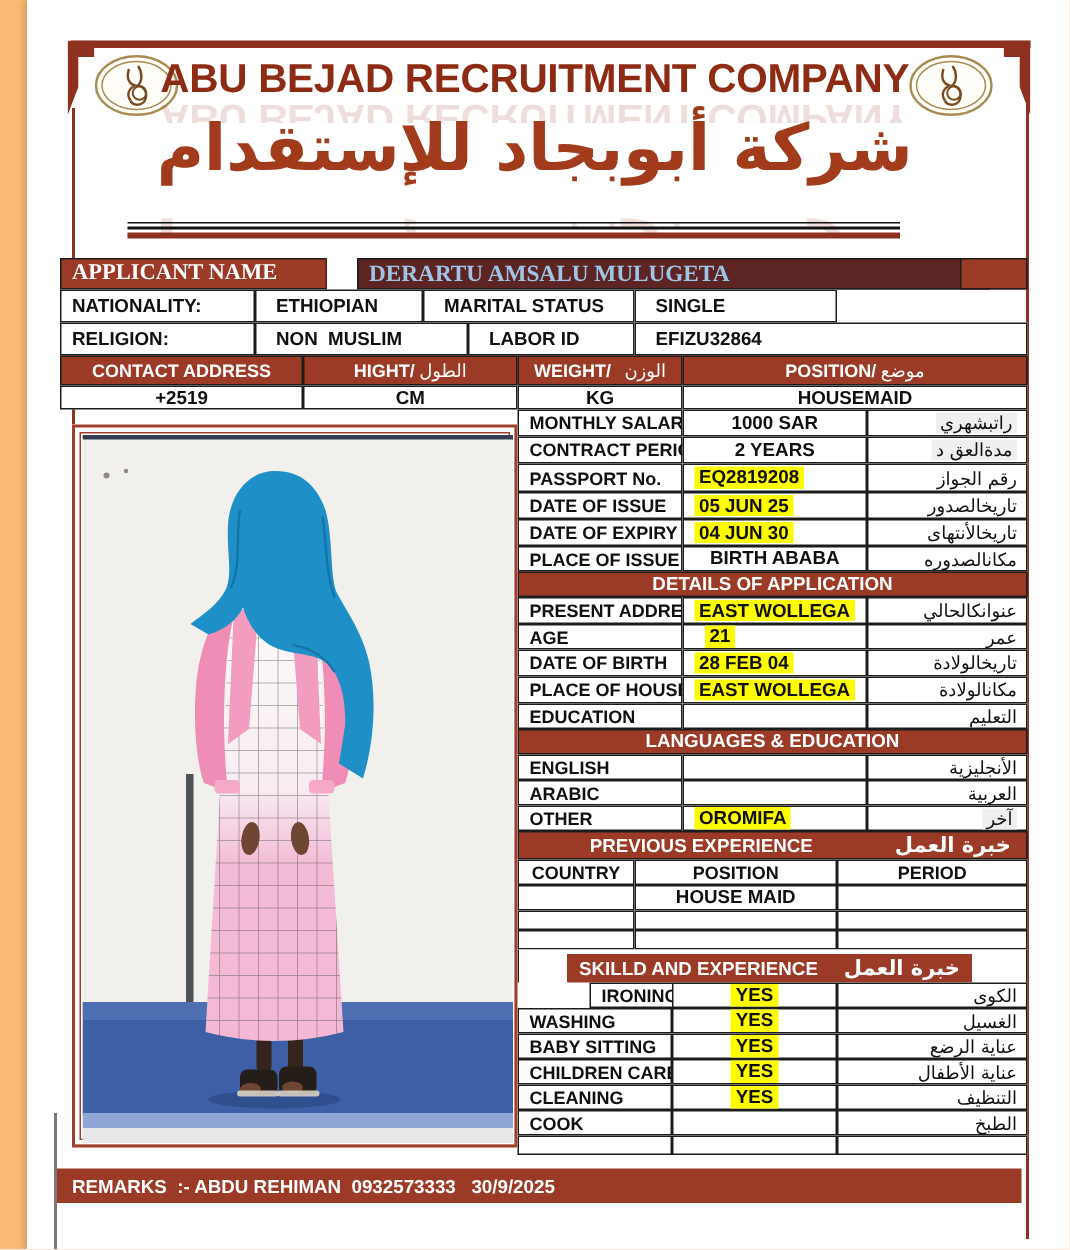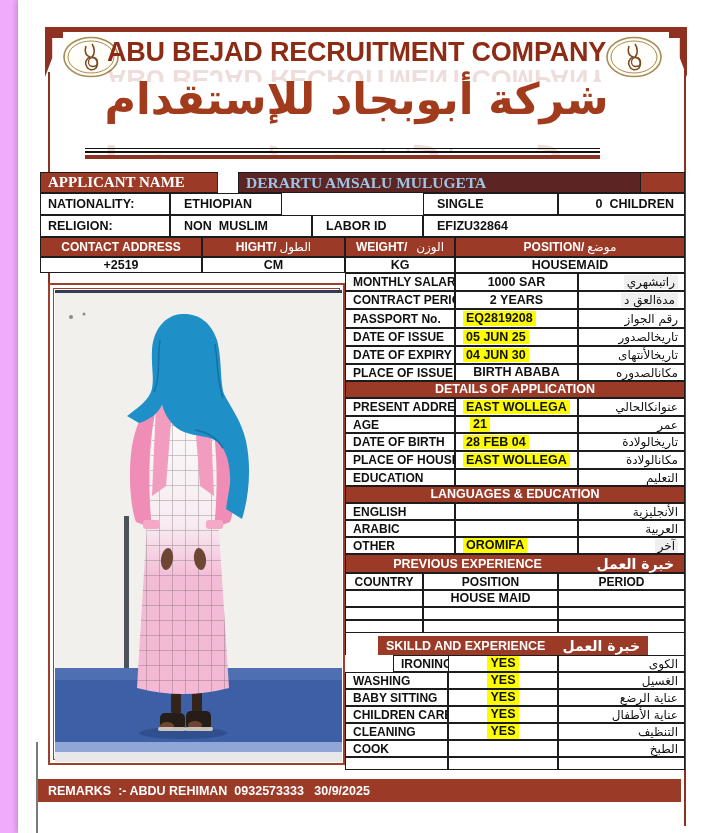--- a/index.html
+++ b/index.html
@@ -1,16 +1,16 @@
 <!DOCTYPE html>
 <html><head>
 <meta charset="utf-8">
 <style>
   html,body{margin:0;padding:0;}
-  .stage{position:relative;width:713px;height:833px;background:#f0abfc;overflow:hidden;
+  .stage{position:relative;width:713px;height:833px;background:#fdba74;overflow:hidden;
          font-family:"Liberation Sans",sans-serif;}
   .paper{position:absolute;left:18px;top:0;width:695px;height:833px;background:#ffffff;
          box-shadow:-2px 0 5px rgba(0,0,0,.18);}
   
   .topbar{position:absolute;left:47px;top:27px;width:640px;height:5px;background:#8e3120;}
   .bracket{position:absolute;top:27px;width:18px;height:50px;background:#8e3120;}
   .bracket.lft{left:45px;clip-path:polygon(0 0,100% 0,100% 22%,40% 22%,40% 62%,0 100%);}
   .bracket.rgt{left:669px;clip-path:polygon(0 0,100% 0,100% 100%,60% 62%,60% 22%,0 22%);}
   .vline{position:absolute;width:2px;background:#8e3120;}
   
@@ -100,22 +100,22 @@
   <div class="dl" style="top:148px;height:1px;background:#111;"></div>
   <div class="dl" style="top:151px;height:2px;background:#111;"></div>
   <div class="dl" style="top:155px;height:4px;background:#8e3120;"></div>
 
   <div class="cell l red serif" style="left:40px;top:172px;width:178px;height:21px;border-right-color:#5a1a10;">APPLICANT NAME</div>
   <div class="cell l serif namecell" style="left:218px;top:172px;width:422px;height:21px;font-size:15.5px;">DERARTU AMSALU MULUGETA</div>
   <div class="cell red" style="left:640px;top:172px;width:45px;height:21px;"></div>
 
   <div class="cell l" style="left:40px;top:193px;width:130px;height:22px;">NATIONALITY:</div>
   <div class="cell l2" style="left:170px;top:193px;width:112px;height:22px;">ETHIOPIAN</div>
+  <div class="cell l2" style="left:282px;top:193px;width:141px;height:22px;">MARITAL STATUS</div>
   <div class="cell l2" style="left:423px;top:193px;width:135px;height:22px;">SINGLE</div>
-  <div class="cell ra" style="left:558px;top:193px;width:127px;height:22px;padding-right:10px;">0  CHILDREN</div>
 
   <div class="cell l" style="left:40px;top:215px;width:130px;height:22px;">RELIGION:</div>
   <div class="cell l2" style="left:170px;top:215px;width:142px;height:22px;">NON  MUSLIM</div>
   <div class="cell l2" style="left:312px;top:215px;width:111px;height:22px;">LABOR ID</div>
   <div class="cell l2" style="left:423px;top:215px;width:262px;height:22px;">EFIZU32864</div>
 
   <div class="cell c red" style="left:40px;top:237px;width:162px;height:20px;font-size:12px;">CONTACT ADDRESS</div>
   <div class="cell c red" style="left:202px;top:237px;width:143px;height:20px;font-size:12px;"><span>HIGHT/</span><span class="ar" dir="rtl" style="color:#fff;margin-left:3px;">الطول</span></div>
   <div class="cell c red" style="left:345px;top:237px;width:110px;height:20px;font-size:12px;"><span>WEIGHT/</span><span class="ar" dir="rtl" style="color:#fff;margin-left:9px;">الوزن</span></div>
   <div class="cell c red" style="left:455px;top:237px;width:230px;height:20px;font-size:12px;"><span>POSITION/</span><span class="ar" dir="rtl" style="color:#fff;margin-left:3px;">موضع</span></div>

